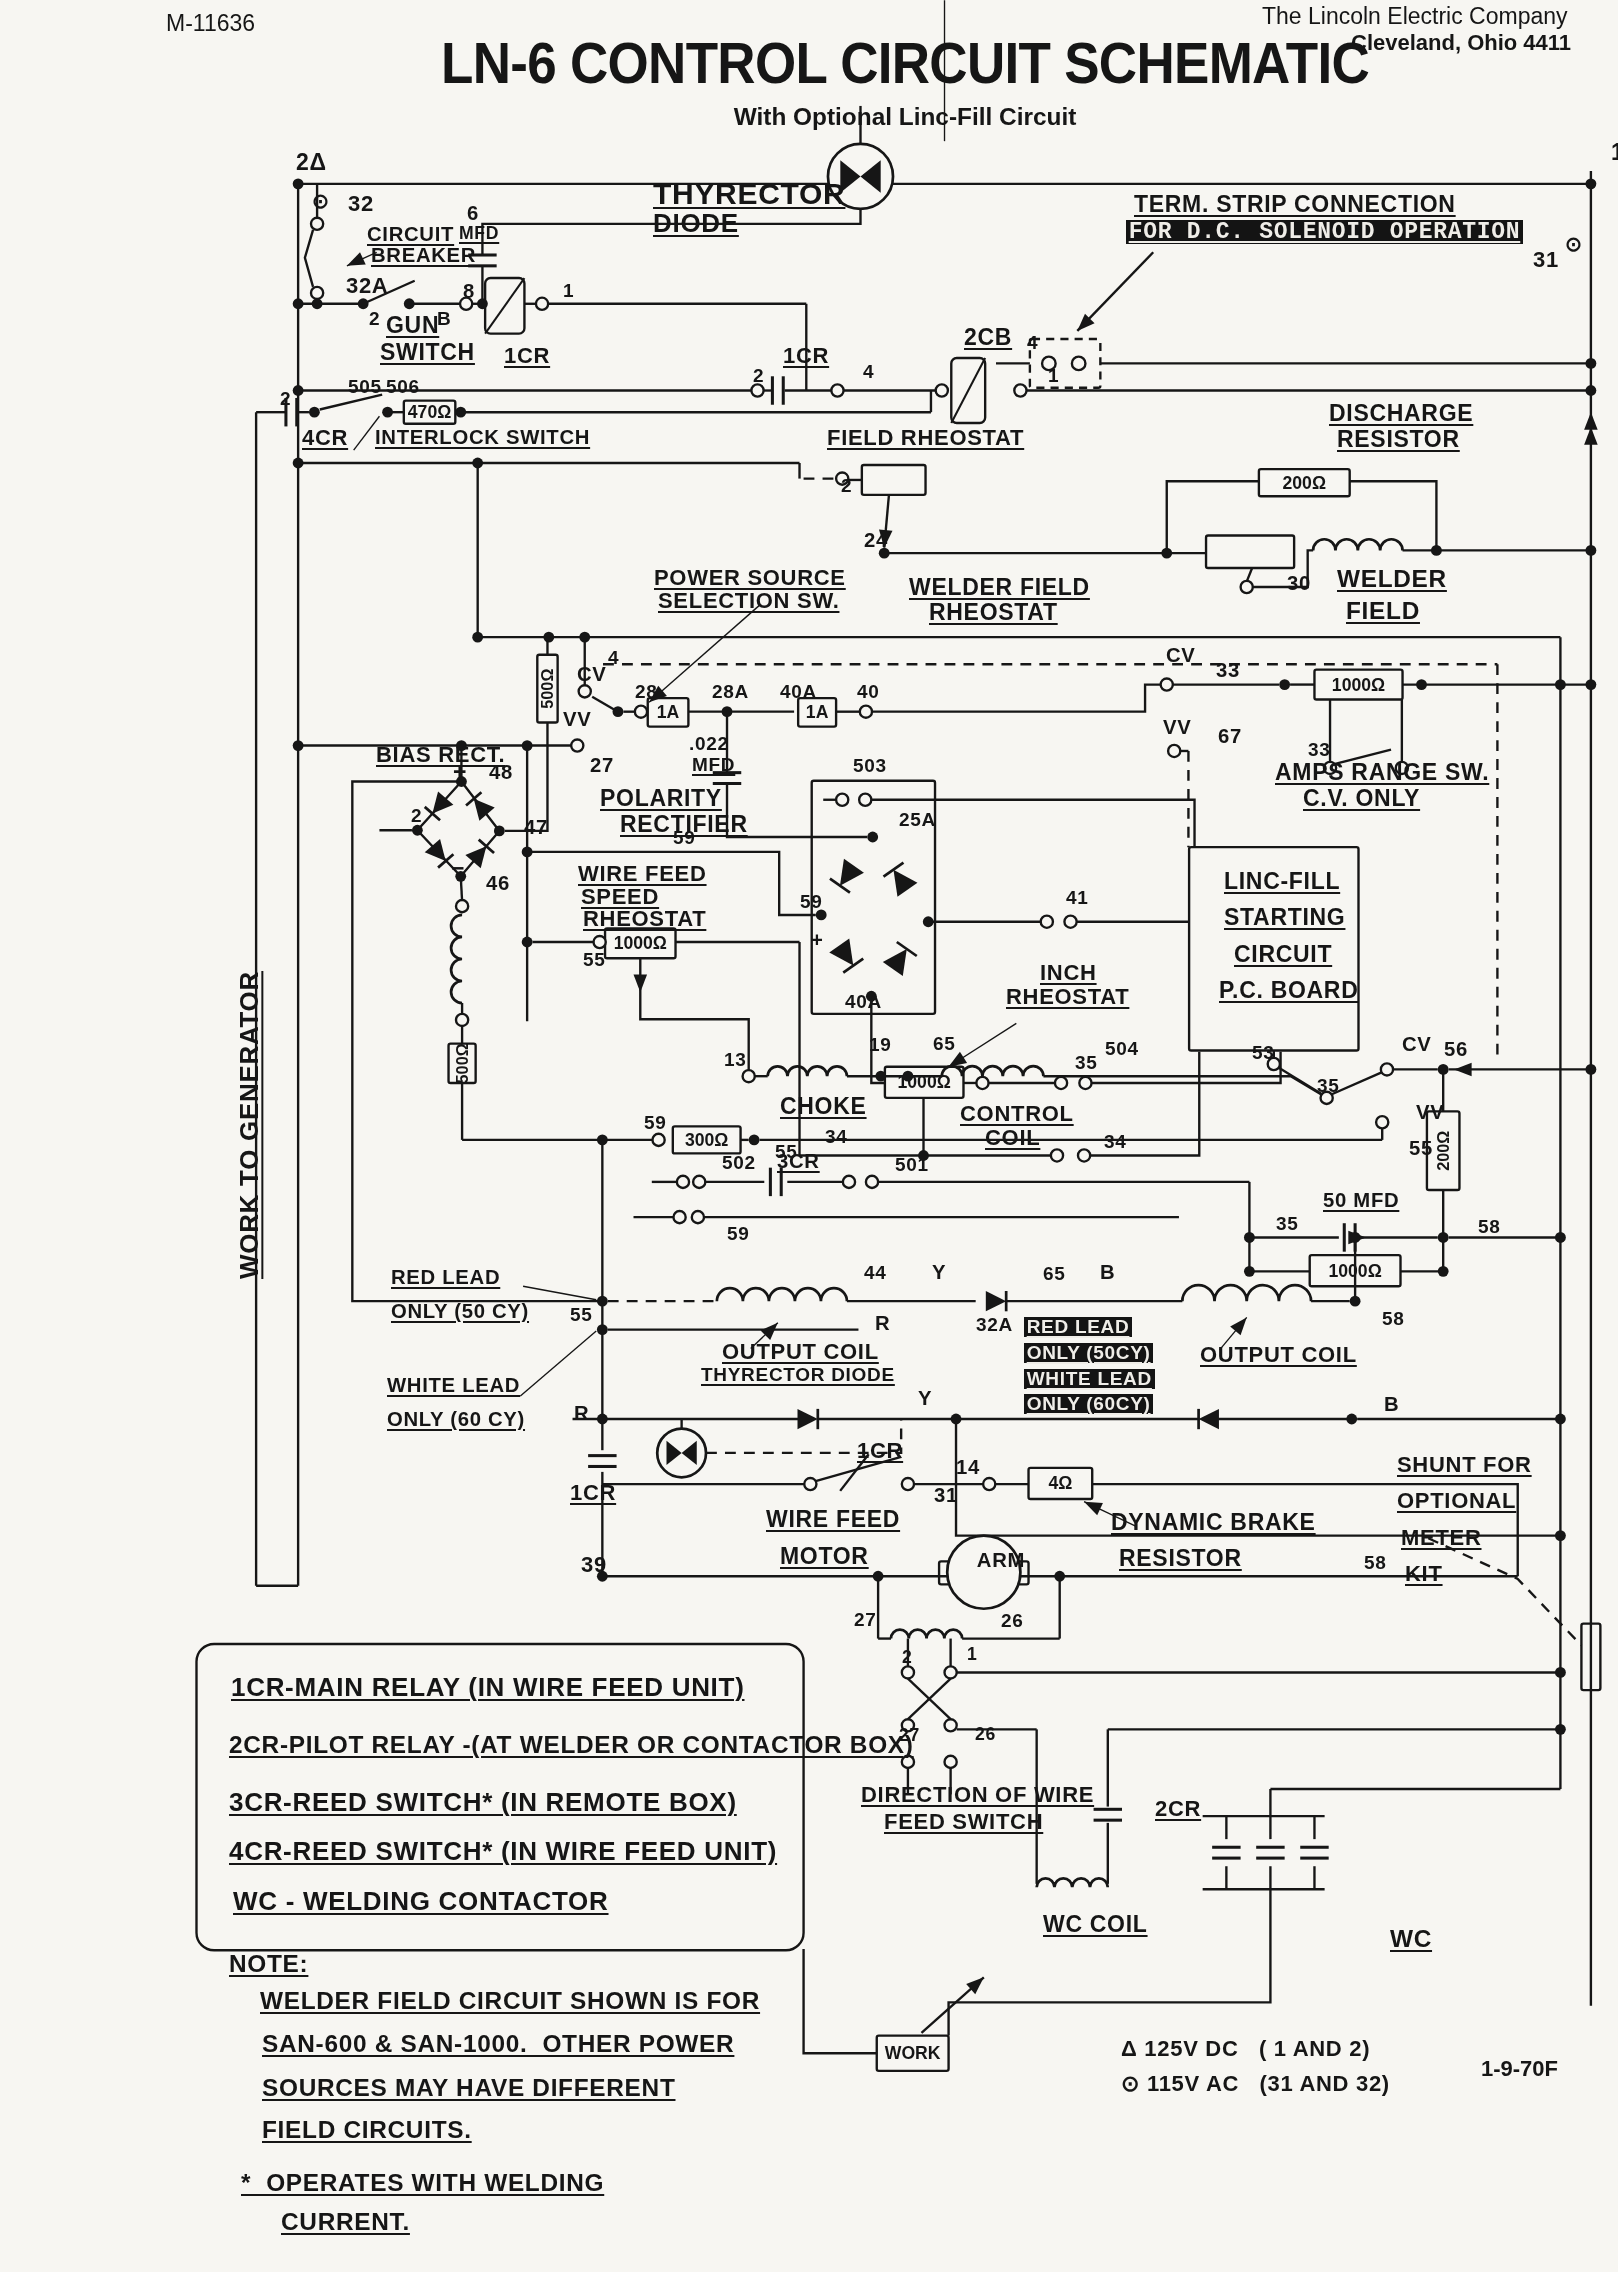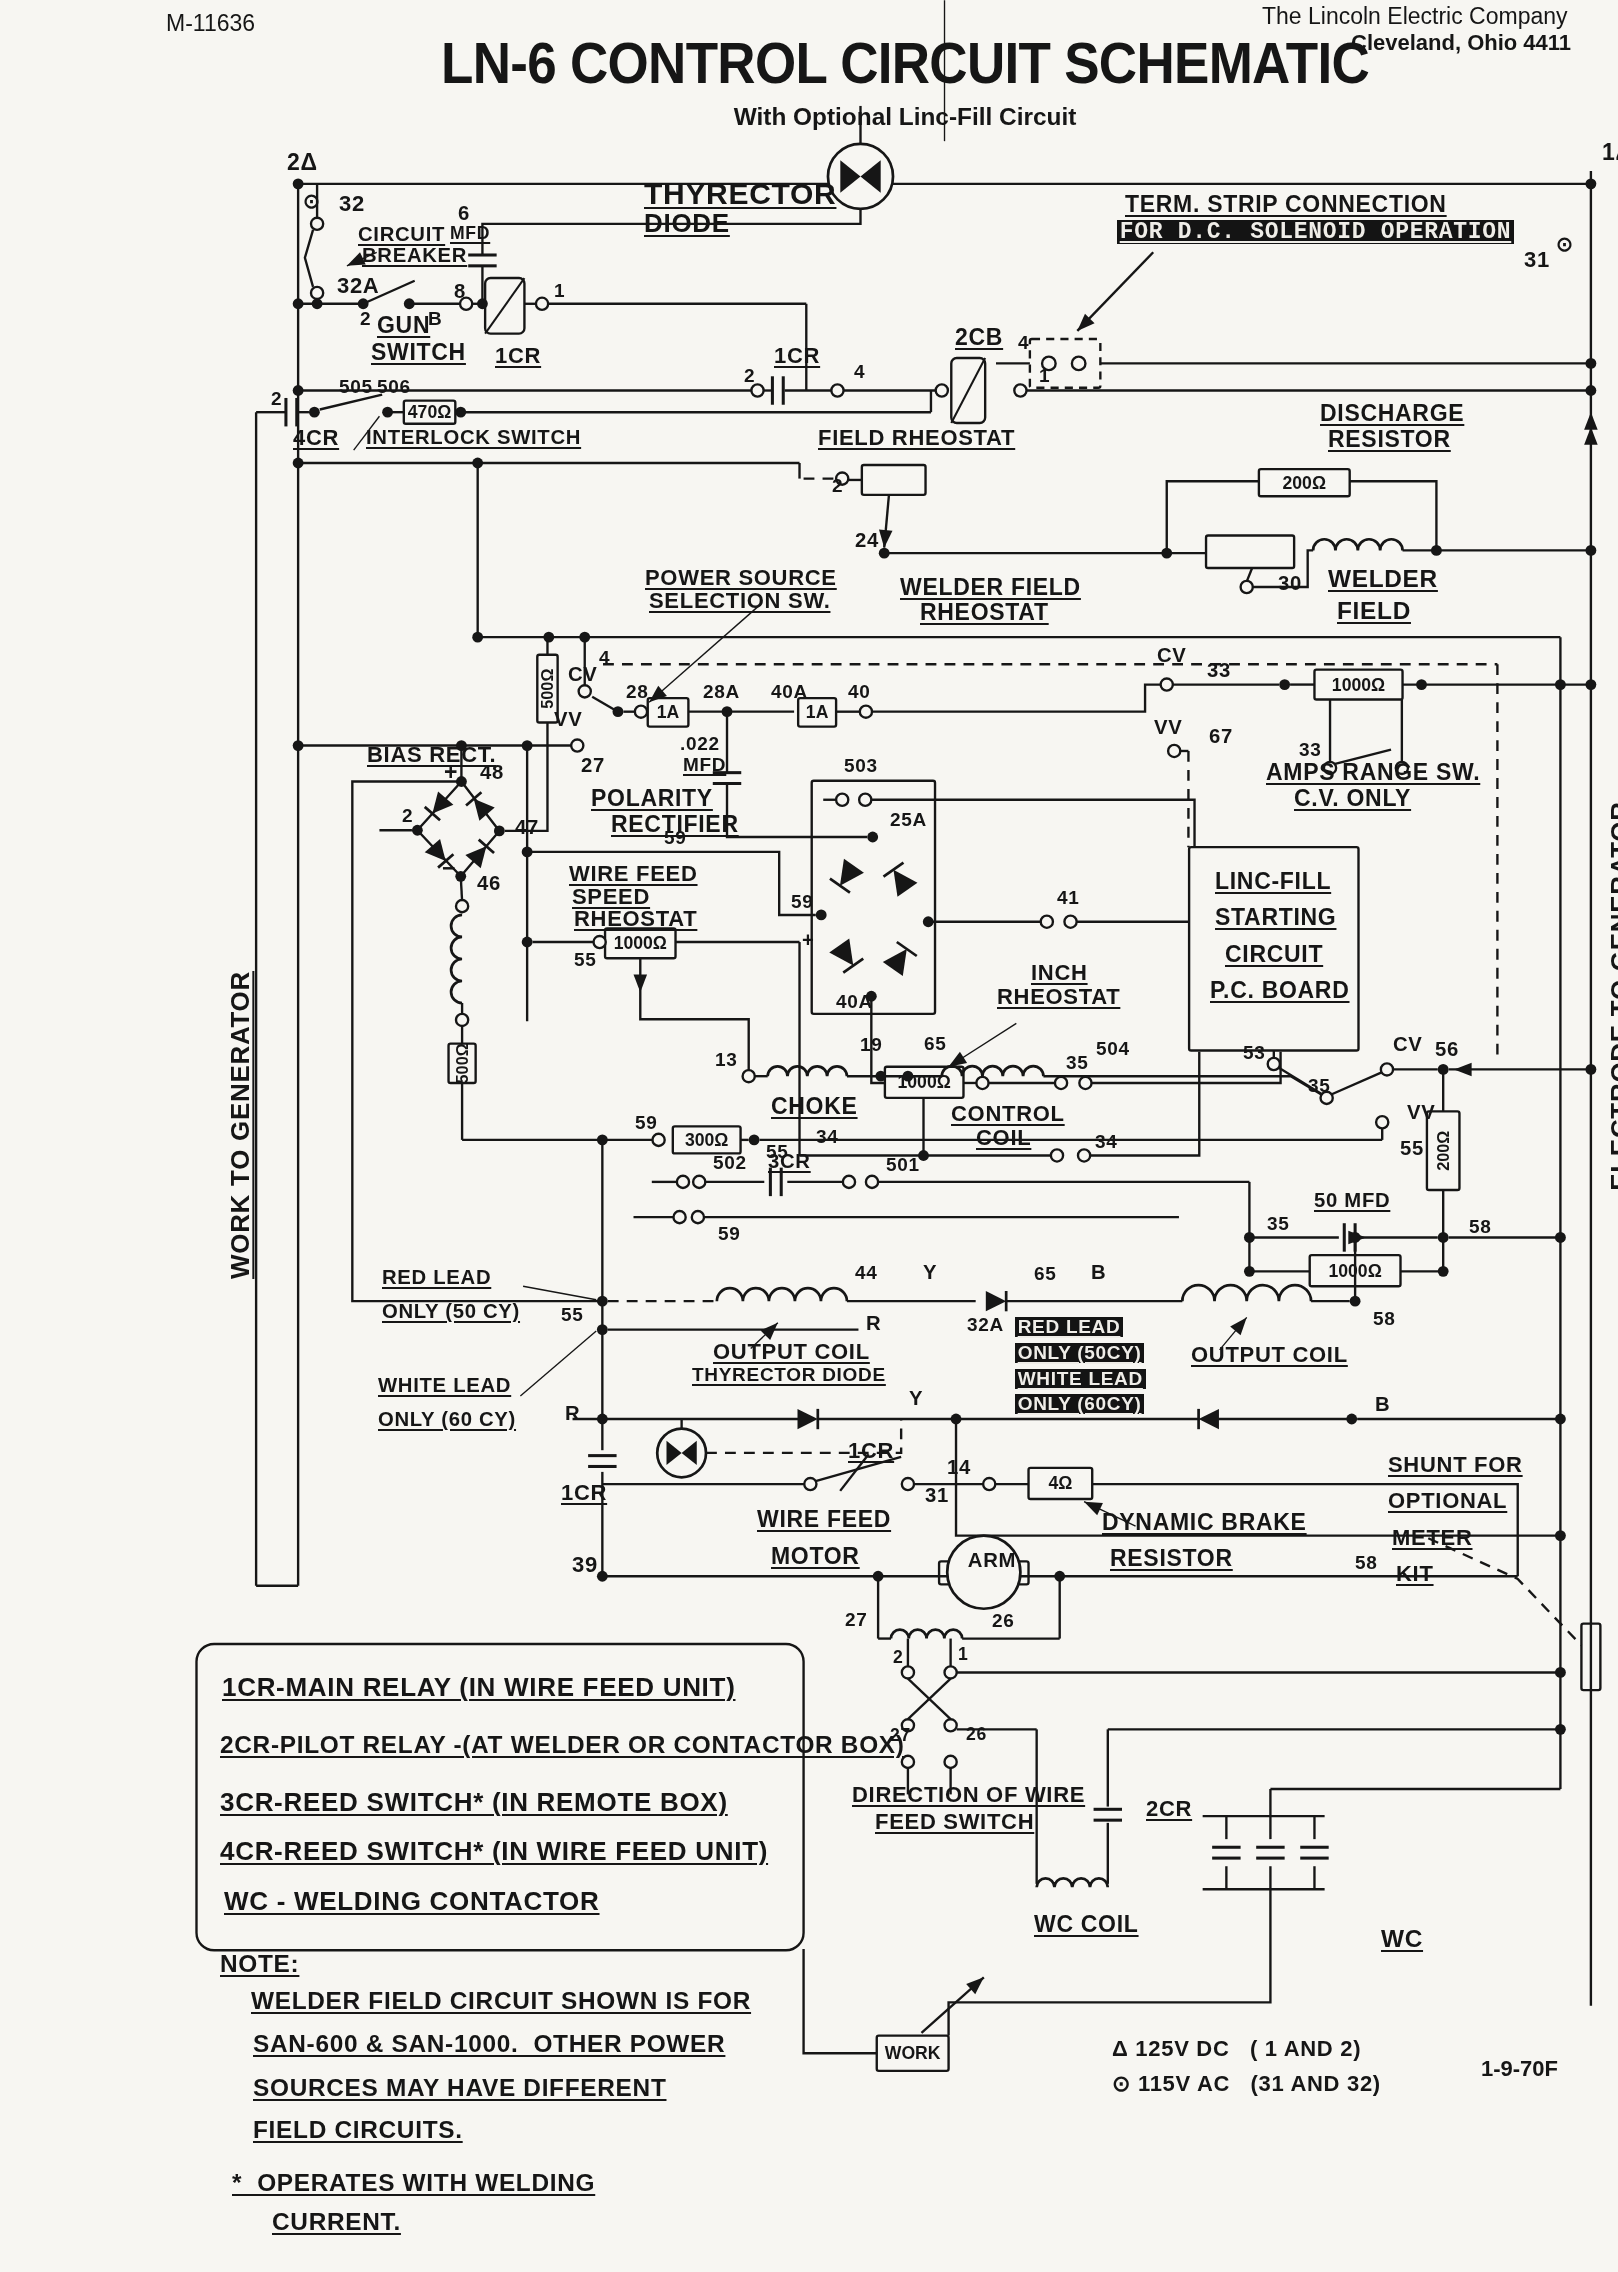--- a/index.html
+++ b/index.html
@@ -3,21 +3,21 @@
 <meta charset="utf-8">
 <style>
   html,body{margin:0;padding:0;background:#e8e6e0;}
   .page{position:relative;width:1618px;height:2273px;background:#f7f6f2;overflow:hidden;
         font-family:"Liberation Sans",sans-serif;color:#161616;}
   .hdr{position:absolute;white-space:pre;}
   .lbl{position:absolute;white-space:pre;font-weight:700;letter-spacing:0.7px;line-height:1.05;}
   .lbl.u{text-decoration:underline;text-decoration-thickness:2px;text-underline-offset:3.4px;}
   .lbl.i{background:#141414;color:#efede8;padding:0 2.7px;}
   svg{position:absolute;left:0;top:0;}
-  #labels{position:absolute;left:8px;top:0;width:1578px;height:2273px;}
+  #labels{position:absolute;left:17px;top:0;width:1578px;height:2273px;}
 </style>
 </head>
 <body>
 
 <div class="page">
 
   <div class="hdr f" style="left:166px;top:9.5px;font-size:23px;">M-11636</div>
   <div class="hdr f" style="left:1262px;top:2.7px;font-size:23px;font-weight:400;">The Lincoln Electric Company</div>
   <div class="hdr f" style="left:1351px;top:30px;font-size:22px;font-weight:700;">Cleveland, Ohio 4411</div>
   <div class="hdr" style="left:905px;top:33px;font-size:53px;font-weight:700;letter-spacing:-0.7px;transform:translateX(-50%) scaleY(1.08);white-space:pre;">LN-6 CONTROL CIRCUIT SCHEMATIC</div>

